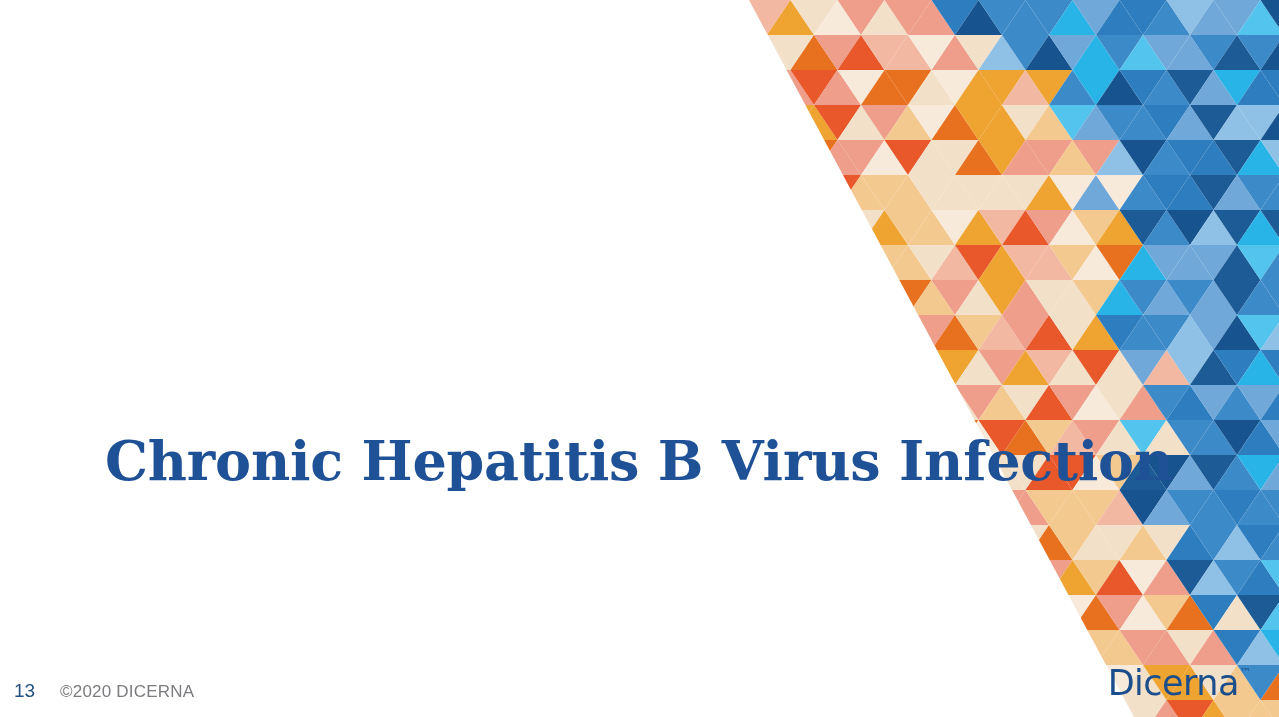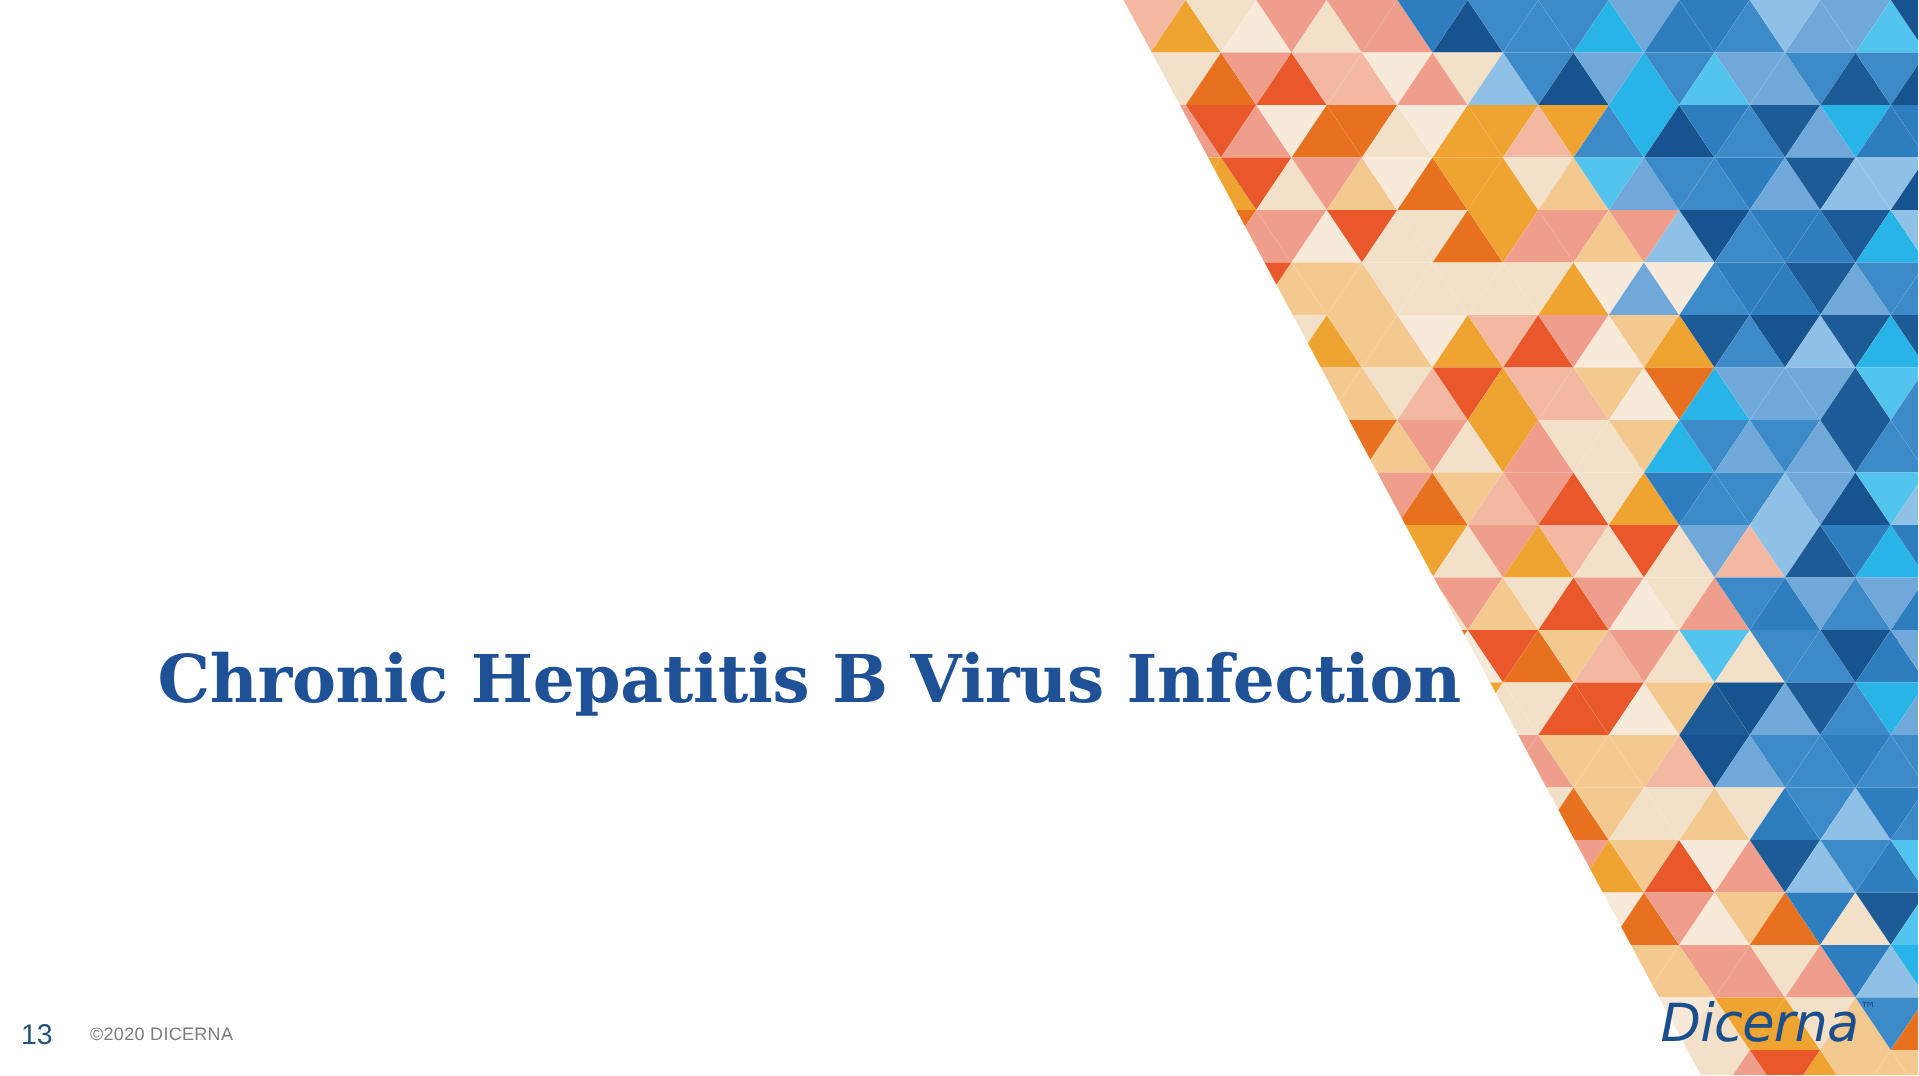--- a/index.html
+++ b/index.html
@@ -42,21 +42,21 @@
 
   
   #title {
     position: absolute;
     left: 105px;
     top: 385px;
     width: 900px;
     color: #1F5197;
     font-family: "DejaVu Serif", "Liberation Serif", serif;
     font-weight: bold;
-    font-size: 44px;
+    font-size: 54px;
     line-height: 80px;
     letter-spacing: -0.2px;
     white-space: nowrap;
   }
 
   
   #footer {
     position: absolute;
     left: 0;
     bottom: 0;
@@ -69,42 +69,41 @@
     top: 11px;
     color: #23527C;
     font-size: 19px;
     font-family: "Liberation Sans", sans-serif;
   }
   #copyright {
     position: absolute;
     left: 60px;
     top: 13px;
     color: #7C7C80;
-    font-size: 12px;
+    font-size: 17px;
     letter-spacing: 0.2px;
     font-family: "Liberation Sans", sans-serif;
   }
 
   
   #logo {
     position: absolute;
     right: 28px;
     bottom: 14px;
     height: 38px;
     display: flex;
     align-items: flex-start;
   }
   #logo-wordmark {
     color: #1B4E8C;
     font-family: "DejaVu Sans", "Liberation Sans", sans-serif;
     font-size: 35px;
     font-weight: 500;
     letter-spacing: -0.5px;
     line-height: 36px;
-    font-style: italic;
   }
   #logo-tm {
     color: #1B4E8C;
     font-family: "DejaVu Sans", "Liberation Sans", sans-serif;
     font-size: 11px;
     line-height: 14px;
     margin-left: 1px;
     margin-top: 1px;
   }
 </style>

